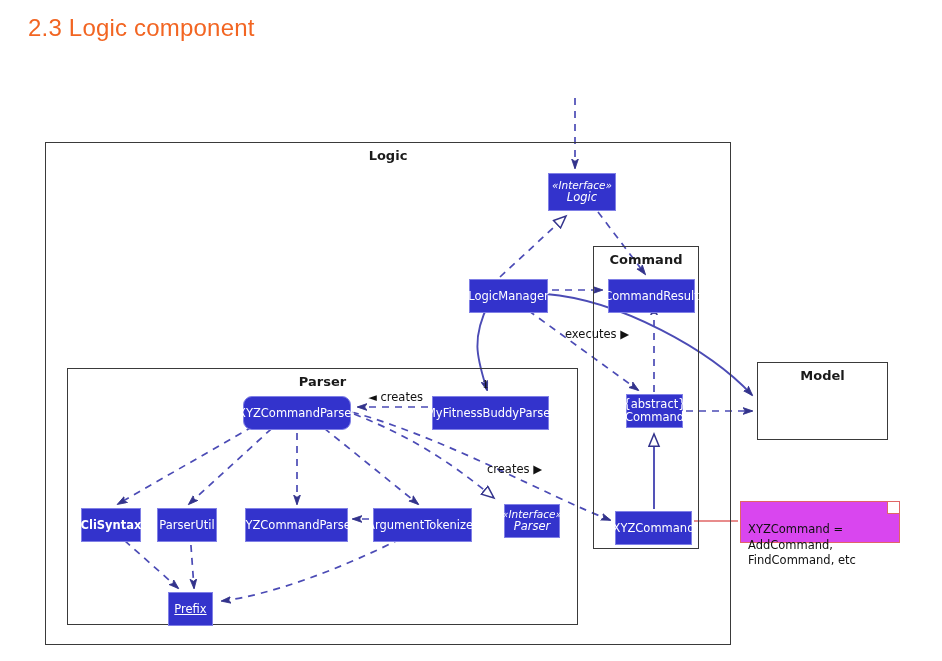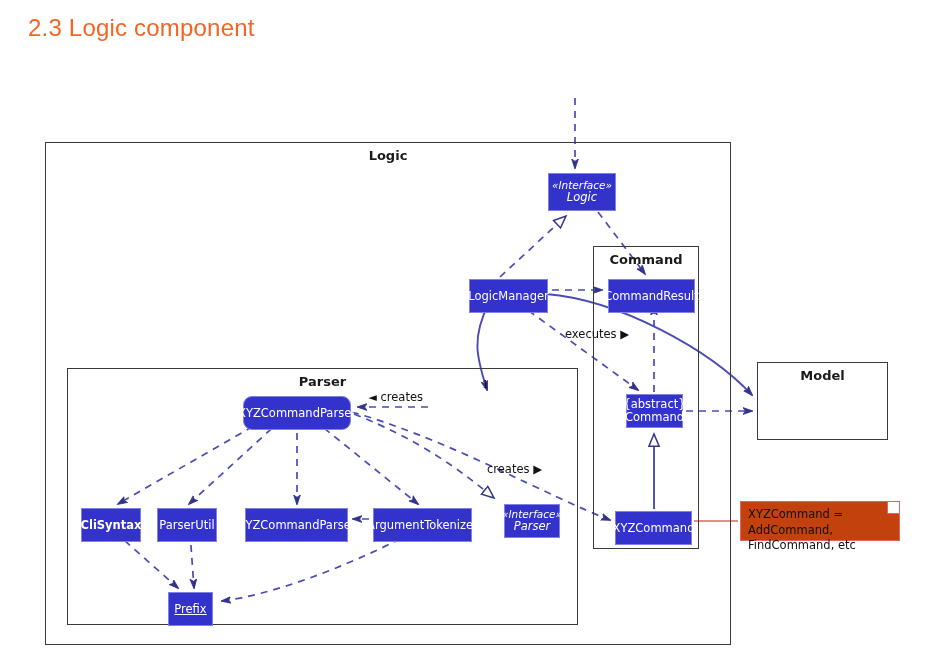--- a/index.html
+++ b/index.html
@@ -100,26 +100,26 @@
   }
   .mult-label {
     position: absolute;
     font-size: 11.5px;
     color: #111111;
     font-family: "DejaVu Serif", serif;
   }
   
   .note {
     position: absolute;
-    background: #c2410c;
+    background: #d946ef;
     border: 1.4px solid #e06666;
     color: #111111;
     font-size: 11.5px;
     line-height: 1.35;
-    padding: 5px 7px;
+    padding: 20px 7px;
     box-sizing: border-box;
     font-family: "DejaVu Sans", sans-serif;
   }
   .note-fold {
     position: absolute;
     right: 0;
     top: 0;
     width: 11px;
     height: 11px;
     background: #ffffff;
@@ -232,20 +232,23 @@
     </div>
 
     <div class="cls" style="left:615px; top:511px; width:77px; height:22px;">
       <span>XYZCommand</span>
     </div>
 
     <div class="cls" style="left:243px; top:396px; width:108px; height:22px;border-radius:9px;">
       <span>XYZCommandParser</span>
     </div>
 
+    <div class="cls" style="left:432px; top:396px; width:117px; height:22px;">
+      <span>MyFitnessBuddyParser</span>
+    </div>
 
     <div class="cls" style="left:81px; top:508px; width:60px; height:22px;font-weight:bold;">
       <span>CliSyntax</span>
     </div>
 
     <div class="cls" style="left:157px; top:508px; width:60px; height:22px;">
       <span>ParserUtil</span>
     </div>
 
     <div class="cls" style="left:245px; top:508px; width:103px; height:22px;">

